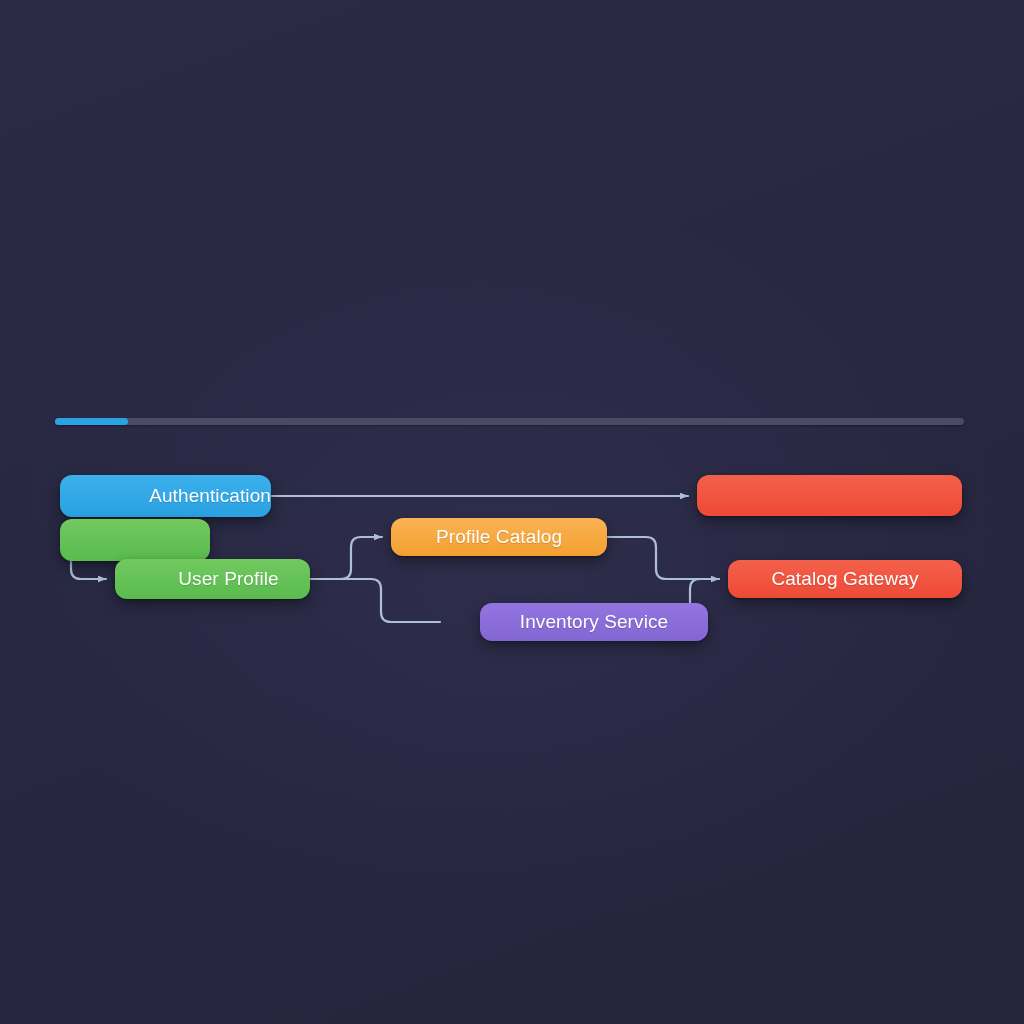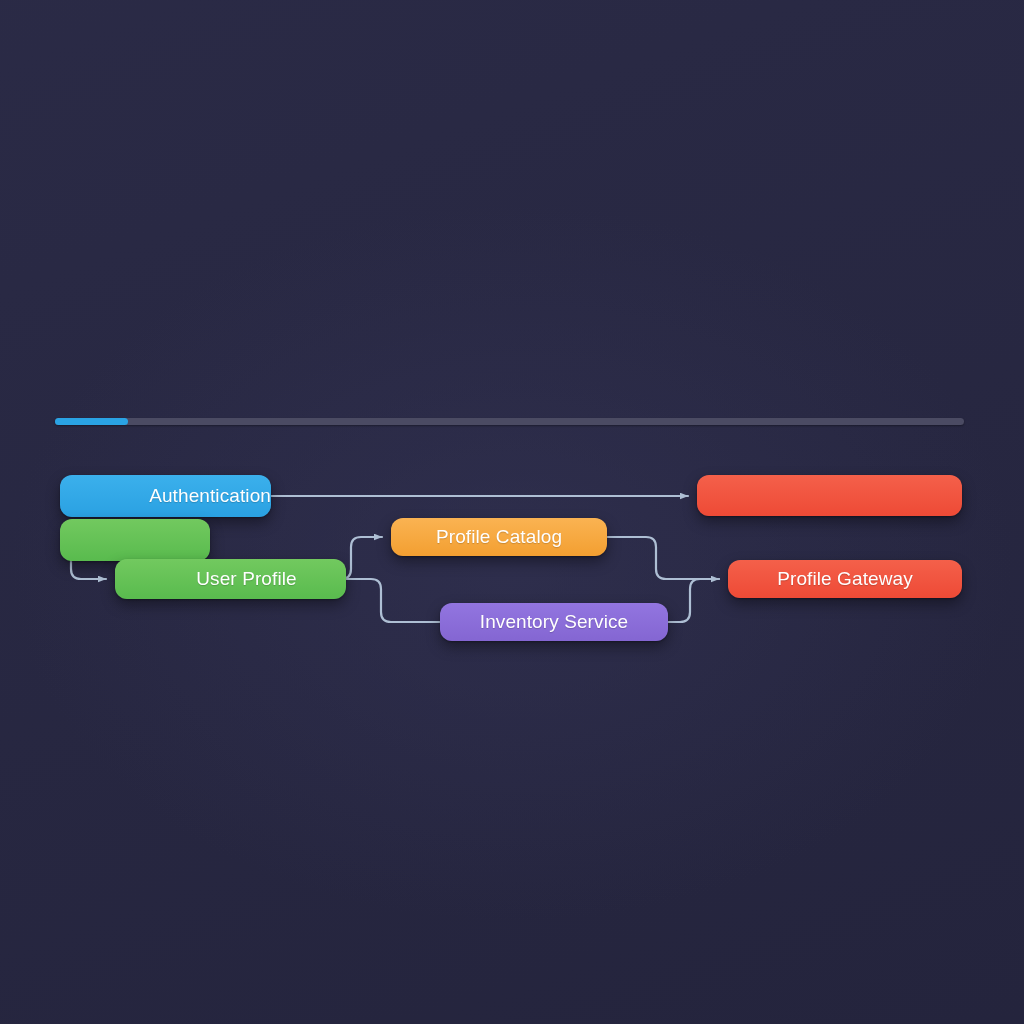--- a/index.html
+++ b/index.html
@@ -58,21 +58,21 @@
     box-shadow: 0 6px 14px rgba(0,0,0,0.38), 0 1px 2px rgba(0,0,0,0.3);
   }
   .node .node-label {
     pointer-events: none;
     text-shadow: 0 1px 1px rgba(0,0,0,0.18);
   }
 
   .node.blue   { background: linear-gradient(180deg, #3bb0ec 0%, #2aa1e2 100%); }
   .node.green  { background: linear-gradient(180deg, #72c95f 0%, #59bb4e 100%); }
   .node.orange { background: linear-gradient(180deg, #fab352 0%, #f39f31 100%); }
-  .node.purple { background: linear-gradient(180deg, #9275e0 0%, #8466d2 100%); }
+  .node.purple { background: linear-gradient(180deg, #9275e0 0%, #8466d2 100%); margin-left: 40px; }
   .node.red    { background: linear-gradient(180deg, #f4604a 0%, #ee4a36 100%); }
 
   
   #edges {
     position: absolute;
     inset: 0;
     overflow: visible;
   }
   .edge {
     fill: none;
@@ -109,30 +109,30 @@
       </g>
   </svg>
 
   <div id="node-layer">
       <div class="node blue" style="left: 60px; top: 475px; width: 211px; height: 42px; justify-content: flex-end;">
         <span class="node-label">Authentication</span>
       </div>
       <div class="node green" style="left: 60px; top: 519px; width: 150px; height: 42px;">
         <span class="node-label"></span>
       </div>
-      <div class="node green" style="left: 115px; top: 559px; width: 231px; height: 40px; padding-left: 32px;">
+      <div class="node green" style="left: 115px; top: 559px; width: 195px; height: 40px; padding-left: 32px;">
         <span class="node-label">User Profile</span>
       </div>
       <div class="node orange" style="left: 391px; top: 518px; width: 216px; height: 38px;">
         <span class="node-label">Profile Catalog</span>
       </div>
       <div class="node purple" style="left: 440px; top: 603px; width: 228px; height: 38px;">
         <span class="node-label">Inventory Service</span>
       </div>
       <div class="node red" style="left: 697px; top: 475px; width: 265px; height: 41px;">
         <span class="node-label"></span>
       </div>
       <div class="node red" style="left: 728px; top: 560px; width: 234px; height: 38px;">
-        <span class="node-label">Profile Gateway</span>
+        <span class="node-label">Catalog Gateway</span>
       </div>
     </div>
 
 </div>
 
 </body></html>

